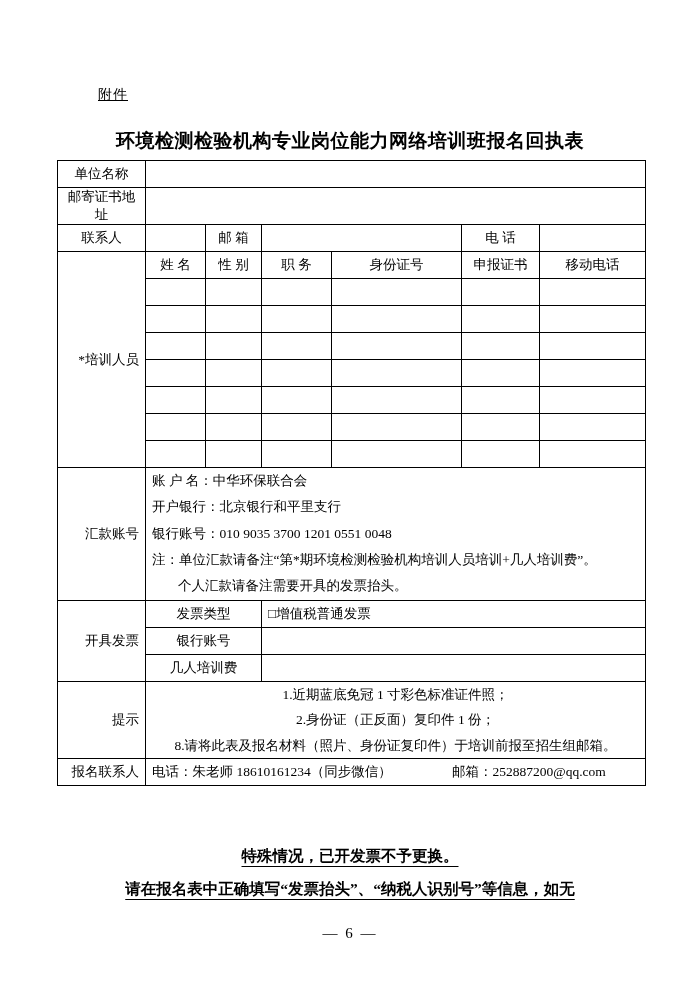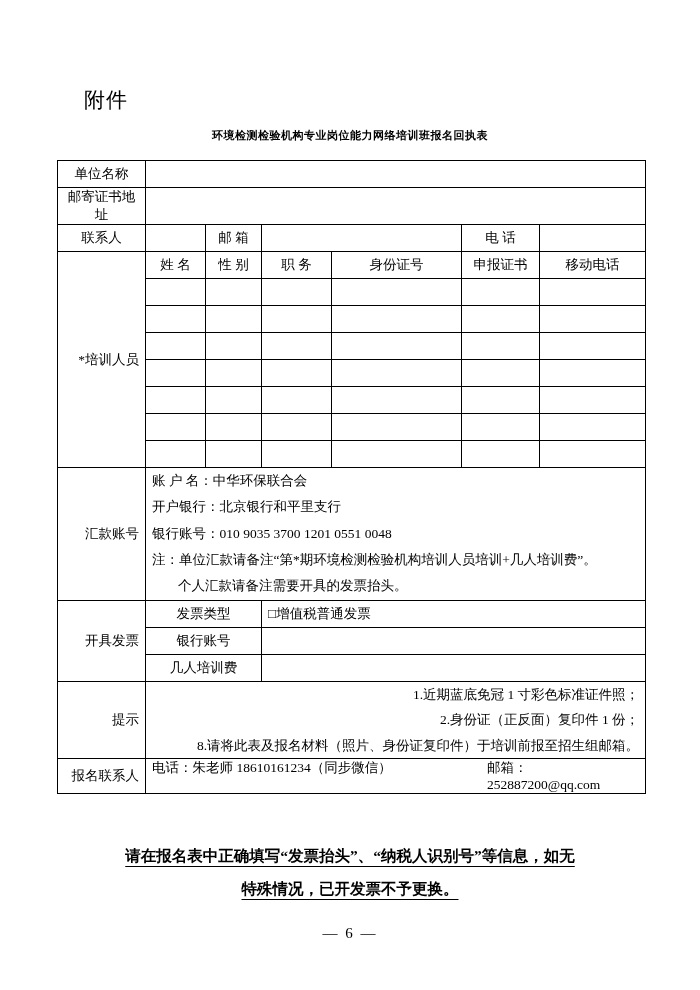--- a/index.html
+++ b/index.html
@@ -17,32 +17,33 @@
   }
   .page {
     position: relative;
     width: 700px;
     height: 990px;
     box-sizing: border-box;
     padding: 0;
   }
   .attachment-label {
     position: absolute;
-    left: 84px;
+    left: 98px;
     top: 86px;
-    font-size: 21px;
+    font-size: 14px;
     letter-spacing: 1px;
+    text-decoration: underline;
   }
   .doc-title {
     position: absolute;
     left: 0;
     right: 0;
     top: 128px;
     text-align: center;
-    font-size: 11px;
+    font-size: 19px;
     font-weight: bold;
     letter-spacing: 0.5px;
   }
   table.main {
     position: absolute;
     left: 57px;
     top: 160px;
     width: 588px;
     border-collapse: collapse;
     table-layout: fixed;
@@ -69,30 +70,29 @@
     text-align: left;
   }
   .remit-indent {
     display: block;
     padding-left: 26px;
   }
   .tips-cell {
     padding: 6px 10px;
     line-height: 1.9;
     font-size: 13.5px;
-    text-align: right;
+    text-align: center;
   }
   .contact-cell {
     padding: 4px 10px;
     font-size: 13.5px;
     text-align: left;
   }
   .contact-inner {
     display: flex;
-    gap: 35px;
   }
   .contact-inner .phone { flex: 0 0 300px; }
   .invoice-check {
     font-size: 13.5px;
     padding-left: 58px;
     font-family: Liberation Serif, serif;
   }
   .footer-note {
     position: absolute;
     left: 0;
@@ -262,19 +262,19 @@
           <div class="contact-inner">
             <span class="phone">电话：朱老师 18610161234（同步微信）</span>
             <span>邮箱：252887200@qq.com</span>
           </div>
         </td>
       </tr>
     </tbody>
   </table>
 
   <div class="footer-note">
+    <span class="line">特殊情况，已开发票不予更换。</span>
     <span class="line">请在报名表中正确填写“发票抬头”、“纳税人识别号”等信息，如无</span>
-    <span class="line">特殊情况，已开发票不予更换。</span>
   </div>
 
   <div class="page-number">— 6 —</div>
 
 </div>
 
 </body></html>

